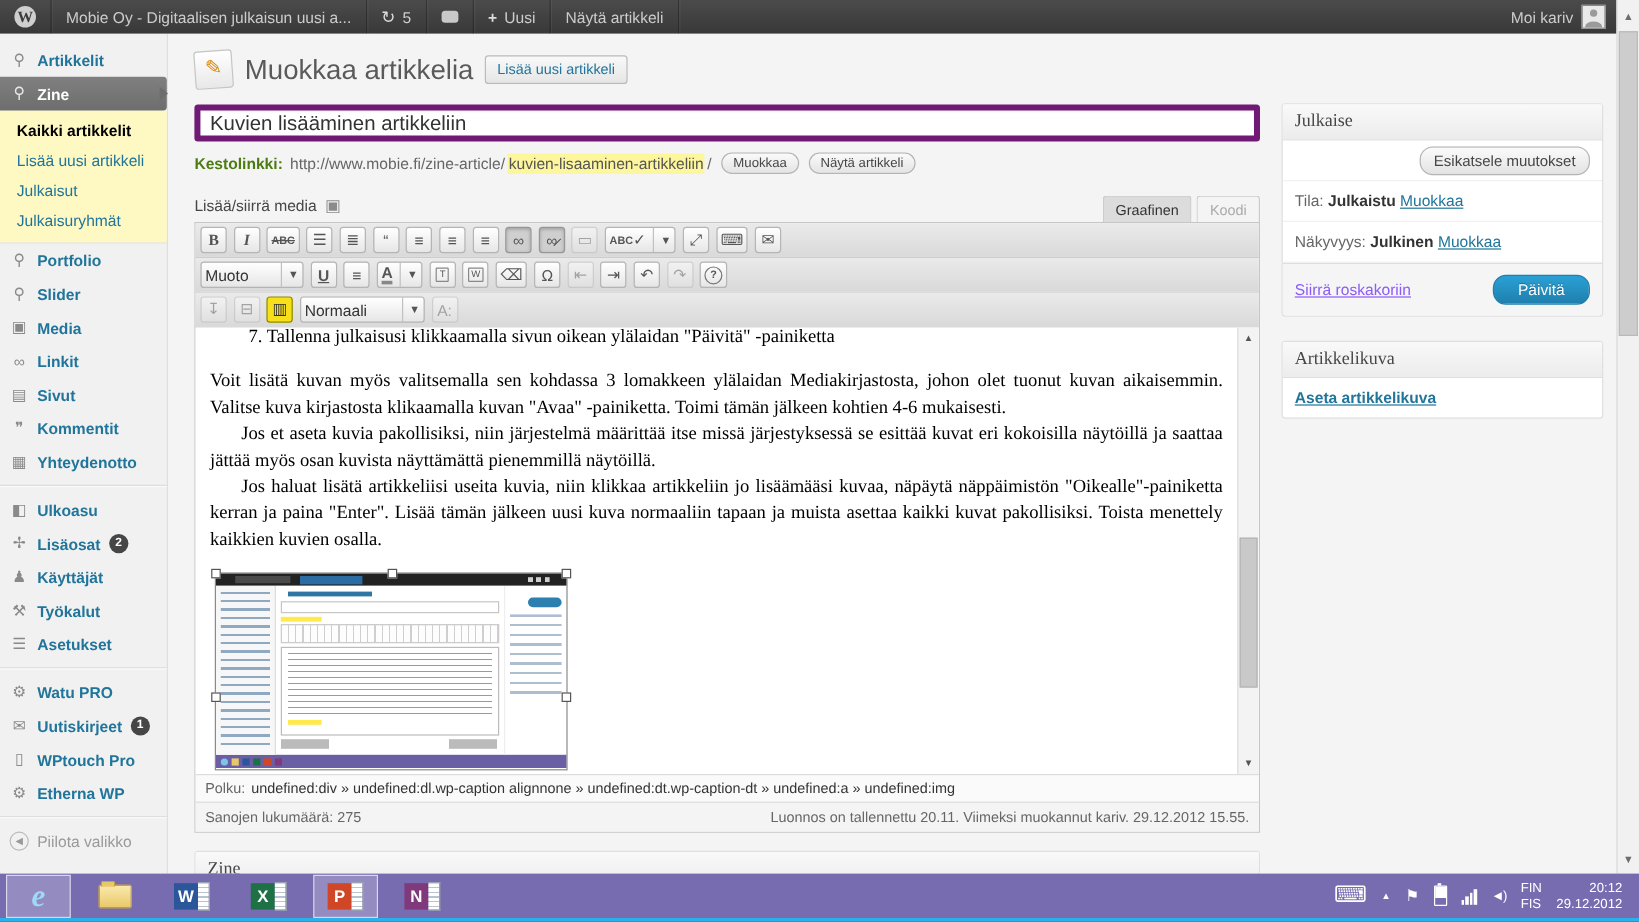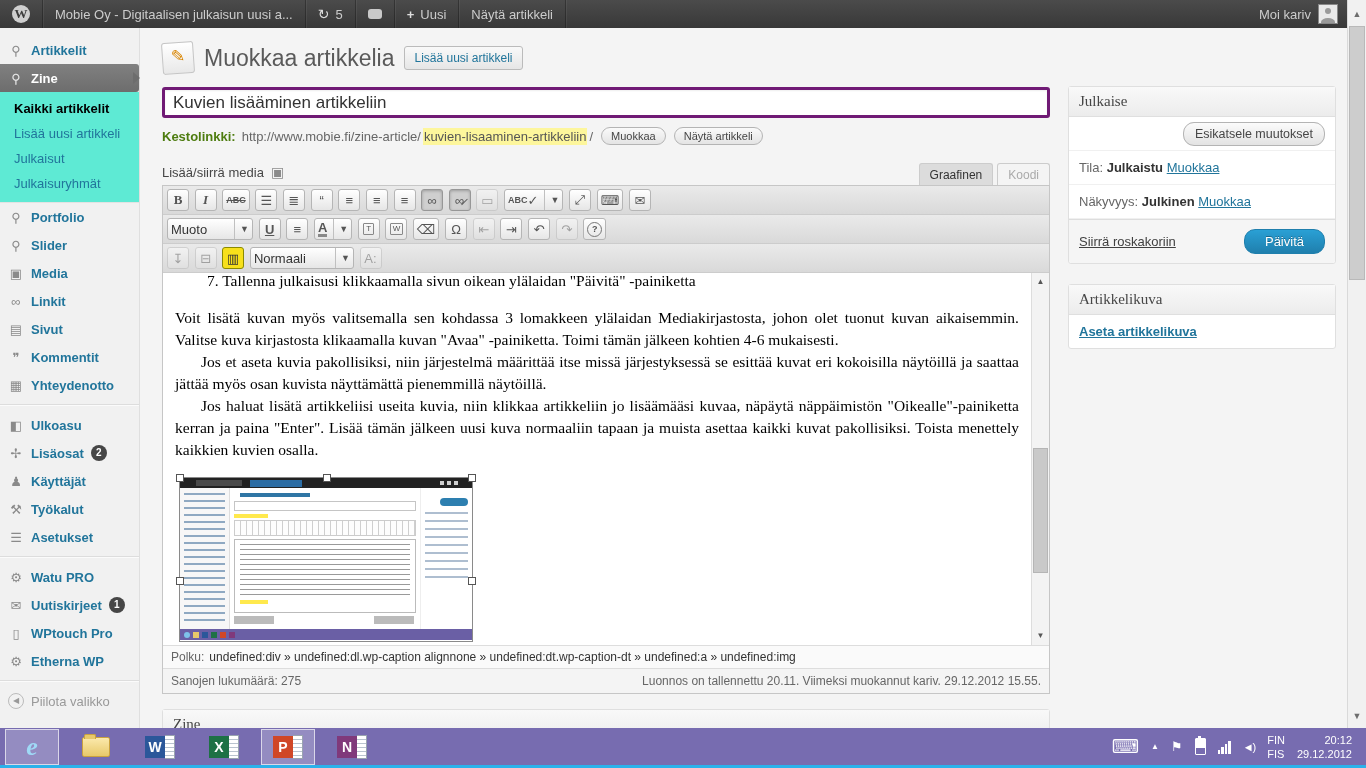--- a/index.html
+++ b/index.html
@@ -31,39 +31,39 @@
   
   .workspace{position:absolute;top:28px;left:0;right:18px;bottom:40px;background:#f4f4f4;display:flex;overflow:hidden;}
 
   
   .sidebar{width:140px;flex:0 0 140px;background:#f1f1f1;border-right:1px solid #dfdfdf;padding-top:8px;box-sizing:border-box;}
   .mi{display:flex;align-items:center;gap:7px;height:28px;padding:0 8px;color:#21759b;font-weight:bold;cursor:pointer;position:relative;}
   .mi .mi-icon{width:16px;text-align:center;color:#8a8a8a;font-weight:normal;font-size:13px;}
   .mi.active{background:linear-gradient(#808080,#6d6d6d);color:#fff;border-radius:0 3px 3px 0;}
   .mi.active .mi-icon{color:#e8e8e8;}
   .mi.active:after{content:"";position:absolute;right:-7px;top:8px;border:6px solid transparent;border-left:7px solid #6d6d6d;}
-  .submenu{background:#5eead4;border-bottom:1px solid #e3e3e3;padding:4px 0 6px 0;}
+  .submenu{background:#fef9c3;border-bottom:1px solid #e3e3e3;padding:4px 0 6px 0;}
   .sub-item{display:block;padding:5px 8px 5px 14px;color:#21759b;cursor:pointer;}
   .sub-item.current{color:#000;font-weight:bold;}
   .badge{background:#464646;color:#fff;border-radius:50%;font-size:10px;font-weight:bold;
     min-width:16px;height:16px;line-height:16px;text-align:center;display:inline-block;}
   .sep{height:0;border-top:1px solid #ddd;border-bottom:1px solid #fbfbfb;margin:5px 0;}
   .collapse{color:#999;font-weight:normal;}
   .collapse .mi-icon{border:1px solid #bbb;border-radius:50%;width:14px;height:14px;line-height:13px;font-size:8px;color:#999;}
 
   
   .main{margin-left:22px;width:888px;flex:0 0 888px;padding-top:14px;box-sizing:border-box;}
   .page-head{display:flex;align-items:center;gap:10px;}
   .page-ico{width:30px;height:30px;background:linear-gradient(#fff,#e8e8e8);border:1px solid #c5c5c5;border-radius:3px;
     color:#d98500;font-size:17px;text-align:center;line-height:28px;transform:rotate(-4deg);}
   .page-title{font-size:23px;font-weight:normal;color:#5a5a5a;margin:0;}
   .addnew-btn{font-size:12px;color:#21759b;background:linear-gradient(#f9f9f9,#e6e6e6);
     border:1px solid #bbb;border-radius:3px;padding:4px 9px;cursor:pointer;}
   .title-input{display:block;width:100%;box-sizing:border-box;margin-top:13px;height:31px;
-    border:3px solid #701a75;border-radius:3px;background:#fff;box-shadow:inset 0 1px 2px rgba(0,0,0,.07);
+    border:5px solid #701a75;border-radius:3px;background:#fff;box-shadow:inset 0 1px 2px rgba(0,0,0,.07);
     font-size:17px;color:#333;padding:0 8px;font-family:inherit;}
   .permalink{margin-top:9px;font-size:13px;color:#666;display:flex;align-items:center;flex-wrap:wrap;gap:2px;}
   .permalink b{color:#4d7c0f;margin-right:4px;}
   .slug{background:#fdf69c;color:#555;padding:1px 1px;cursor:pointer;}
   .mini-btn{font-size:11px;color:#464646;background:linear-gradient(#fafafa,#e4e4e4);
     border:1px solid #b4b4b4;border-radius:10px;padding:2px 9px;margin-left:6px;cursor:pointer;}
 
   .editor-head{margin-top:17px;display:flex;align-items:flex-end;}
   .media-row{flex:1;display:flex;align-items:center;gap:7px;color:#464646;padding-bottom:5px;}
   .media-ico{color:#8b8b8b;font-size:14px;cursor:pointer;}
@@ -140,21 +140,21 @@
   
   .sidecol{margin-left:18px;width:268px;flex:0 0 268px;padding-top:58px;box-sizing:border-box;}
   .postbox{border:1px solid #dfdfdf;background:#fff;border-radius:3px;margin-bottom:20px;}
   .pb-row{padding:9px 10px;border-bottom:1px solid #f0f0f0;color:#666;font-size:13px;}
   .pb-row b{color:#333;}
   .pb-row .lnk{color:#21759b;text-decoration:underline;cursor:pointer;}
   .prev-row{text-align:right;}
   .sec-btn{font-size:12.5px;color:#464646;background:linear-gradient(#fbfbfb,#e3e3e3);
     border:1px solid #b4b4b4;border-radius:11px;padding:4px 11px;cursor:pointer;}
   .pb-foot{background:#f5f5f5;border-top:1px solid #ddd;padding:9px 10px;display:flex;align-items:center;justify-content:space-between;border-radius:0 0 3px 3px;}
-  .trash{color:#404040;text-decoration:underline;font-size:13px;cursor:pointer;text-align:right;}
+  .trash{color:#8b5cf6;text-decoration:underline;font-size:13px;cursor:pointer;text-align:right;}
   .pri-btn{color:#fff;font-size:13px;background:linear-gradient(#2aa0d5,#1f7fad);
     border:1px solid #1f7fad;border-radius:11px;padding:4px 20px;cursor:pointer;text-shadow:0 -1px 0 rgba(0,0,0,.3);text-align:right;}
   .cal-ico{color:#8a8a8a;margin-right:3px;}
   .feat-link{color:#21759b;font-weight:bold;text-decoration:underline;cursor:pointer;font-size:13px;}
 
   
   .taskbar{position:absolute;left:0;right:0;bottom:0;height:40px;background:#776cb0;border-bottom:3px solid #2bb1ea;
     box-sizing:border-box;display:flex;align-items:center;z-index:7;}
   .tk-app{width:52px;height:34px;margin:0 5px;display:flex;align-items:center;justify-content:center;cursor:pointer;border:1px solid transparent;}
   .tk-app.open{background:rgba(255,255,255,.22);border:1px solid rgba(255,255,255,.65);}

